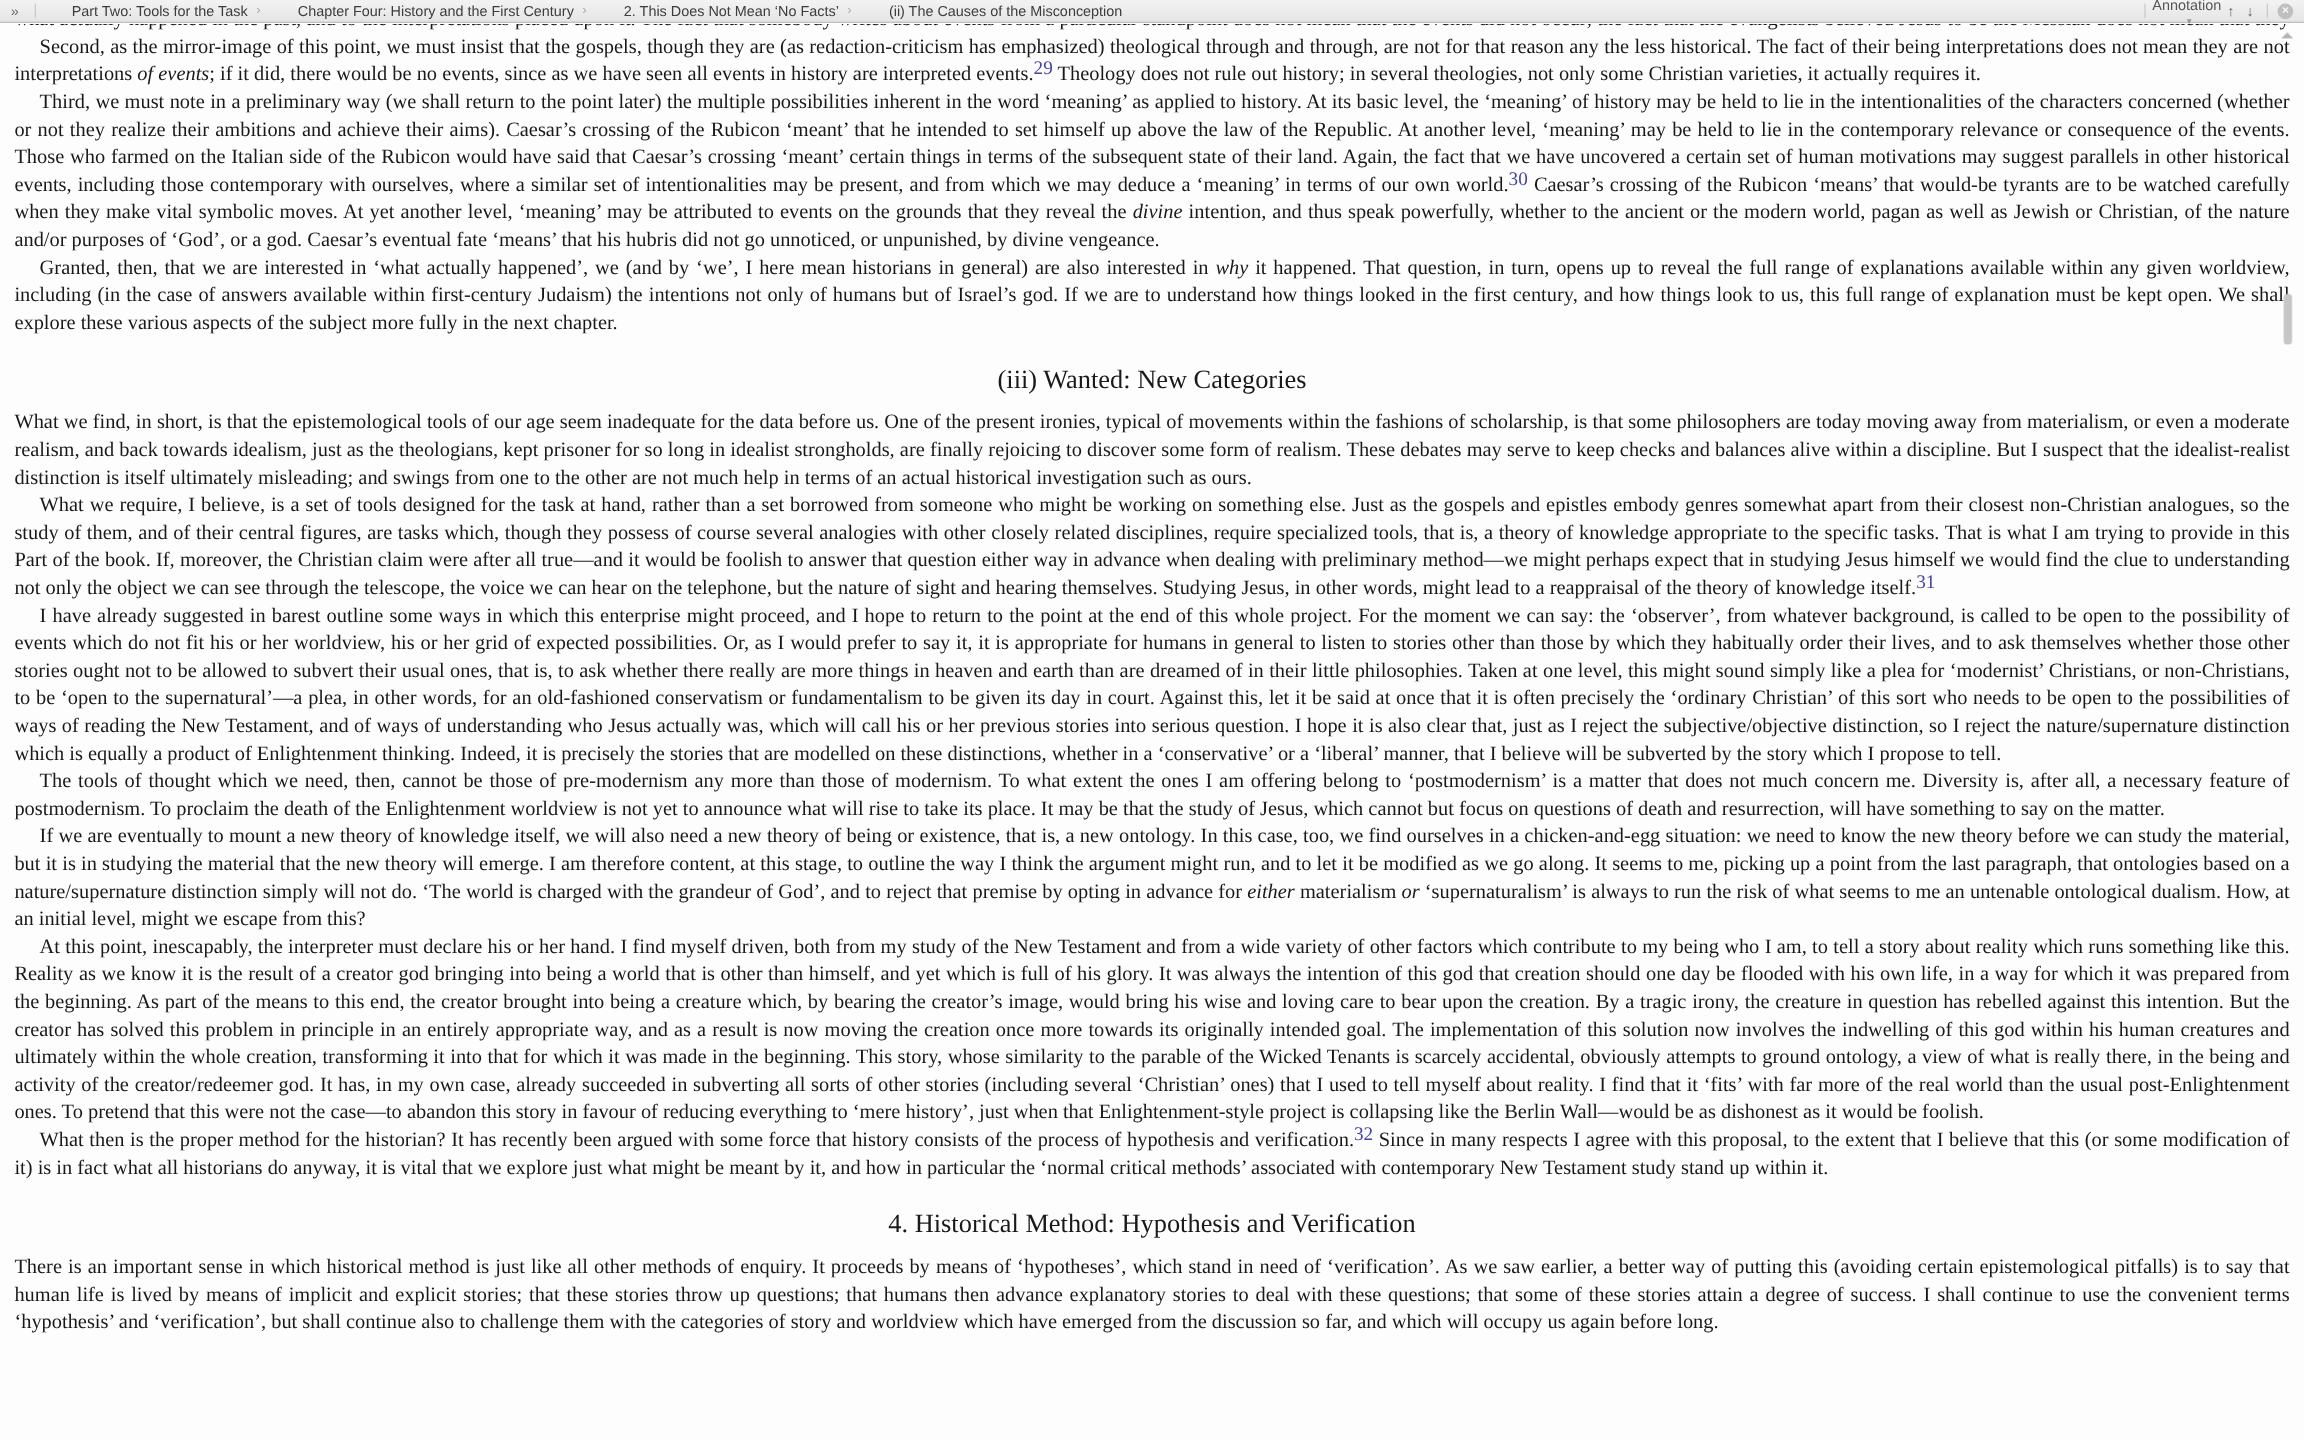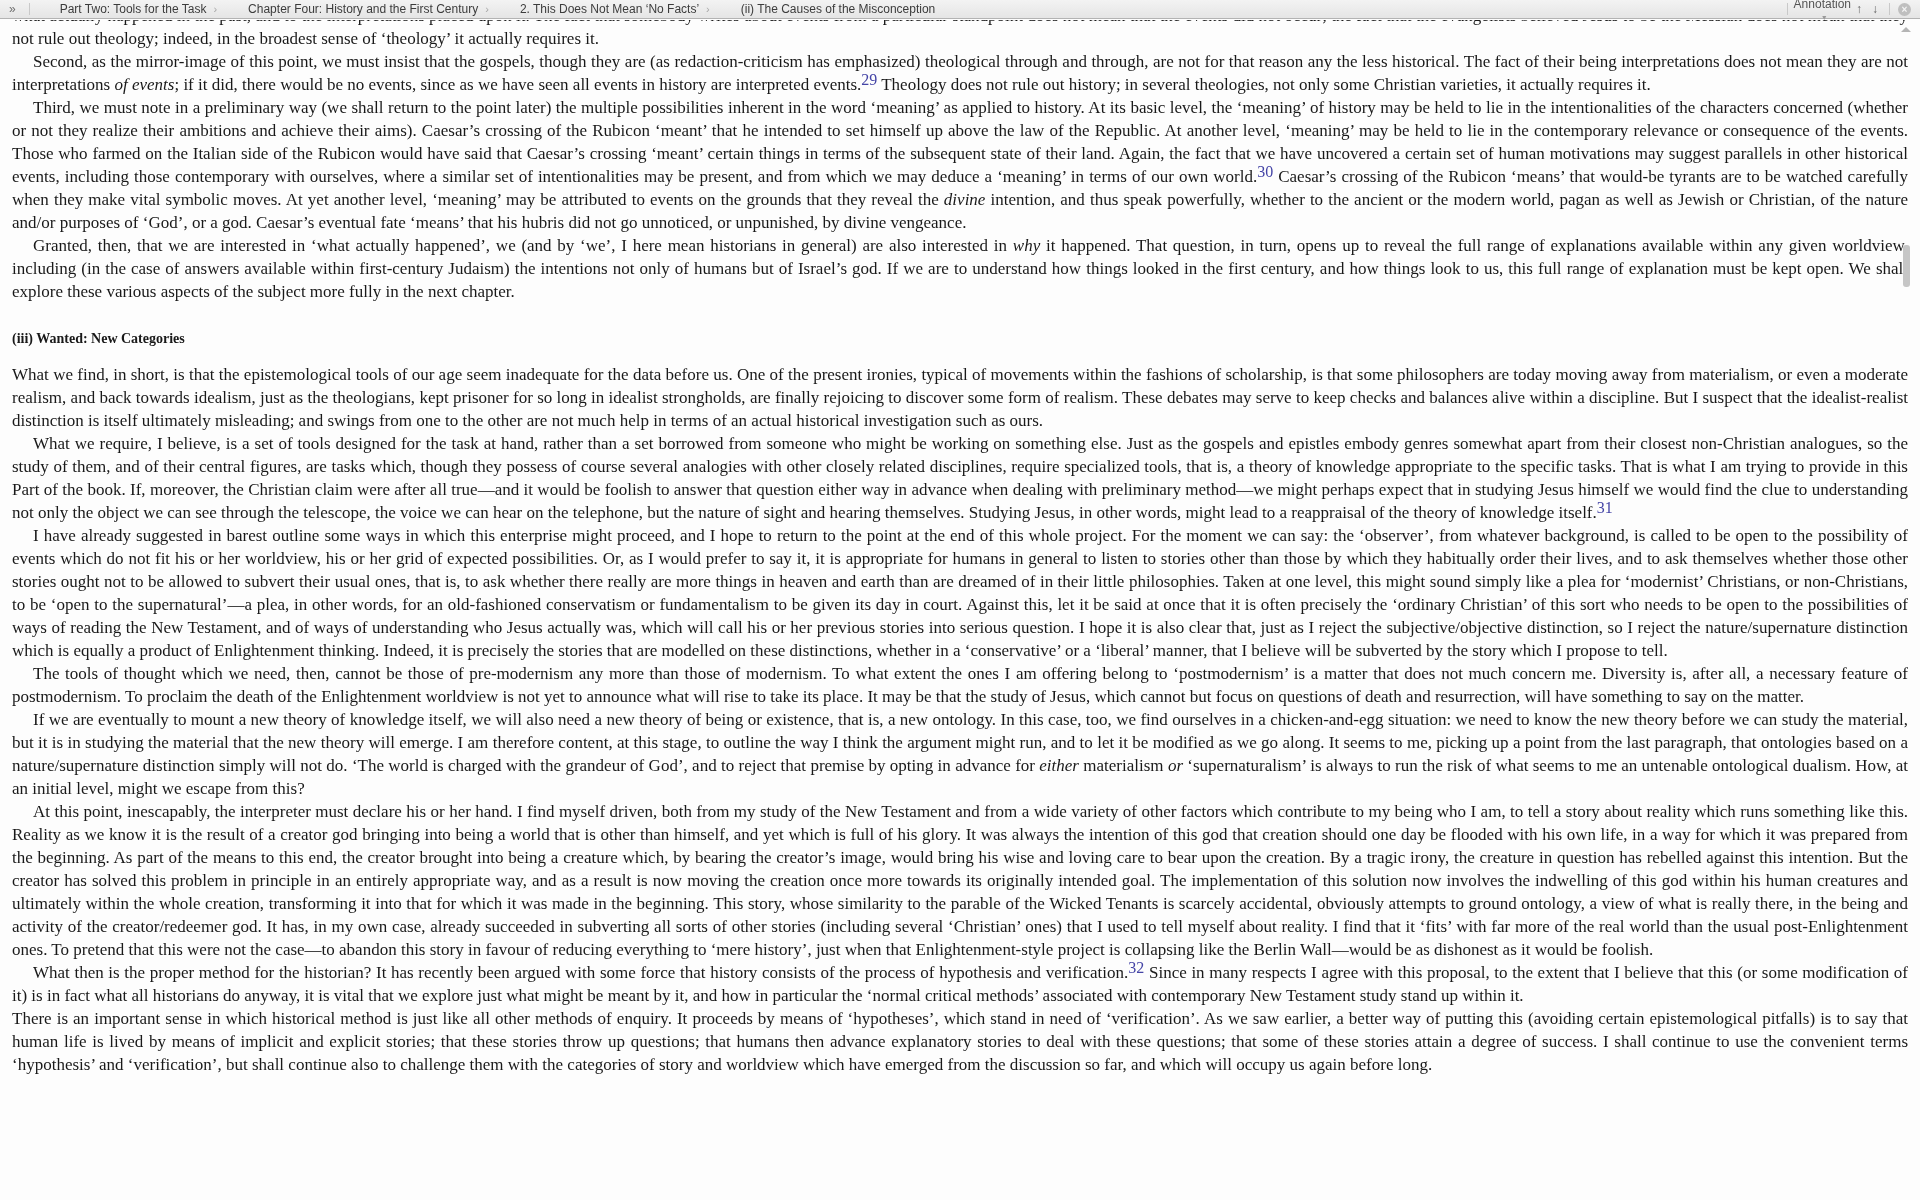--- a/index.html
+++ b/index.html
@@ -48,22 +48,22 @@
   }
   
   .content {
     padding: 20px 12px 0 12px;
     font-size: 17px; line-height: 23px;
     color: #191919; text-align: justify;
   }
   .content p { margin: 0; }
   .content p.indent { text-indent: 21px; }
   .sect {
-    font-size: 14px; font-weight: bold; line-height: 23px;
-    margin: 24px 0 13px 0; text-align: left;
+    font-size: 22px; font-weight: normal; line-height: 23px;
+    margin: 24px 0 13px 0; text-align: center;
   }
   .sect.tight { margin-top: 0; }
   .it { font-style: italic; }
   .ref {
     color: #4444a6; font-size: 16px; line-height: 0;
     vertical-align: 5px; cursor: pointer;
   }
   .cutwrap { height: 7px; overflow: hidden; position: relative; }
   .cutwrap p { margin-top: -16px; }
 </style>
@@ -95,26 +95,26 @@
   </div>
 </div>
 
 <div class="scroll-up"></div>
 <div class="scroll-thumb"></div>
 
 <main class="content" id="content">
     <div class="cutwrap">
       <p><span>what actually happened in the past, and to the interpretations placed upon it. The fact that somebody writes about events from a particular standpoint does not mean that the events did not occur; the fact that the evangelists believed Jesus to be the Messiah does not mean that they were incapable of recording facts about him. History, as we have seen throughout this chapter, does</span></p>
     </div>
-    <p><span>not rule out theology; indeed, in the broadest sense of ‘theology’ it actually requires it.</span></p>
     <p class="indent"><span>Second, as the mirror-image of this point, we must insist that the gospels, though they are (as redaction-criticism has emphasized) theological through and through, are not for that reason any the less historical. The fact of their being interpretations does not mean they are not interpretations </span><span class="it">of events</span><span>; if it did, there would be no events, since as we have seen all events in history are interpreted events.</span><span class="ref">29</span><span> Theology does not rule out history; in several theologies, not only some Christian varieties, it actually requires it.</span></p>
     <p class="indent"><span>Third, we must note in a preliminary way (we shall return to the point later) the multiple possibilities inherent in the word ‘meaning’ as applied to history. At its basic level, the ‘meaning’ of history may be held to lie in the intentionalities of the characters concerned (whether or not they realize their ambitions and achieve their aims). Caesar’s crossing of the Rubicon ‘meant’ that he intended to set himself up above the law of the Republic. At another level, ‘meaning’ may be held to lie in the contemporary relevance or consequence of the events. Those who farmed on the Italian side of the Rubicon would have said that Caesar’s crossing ‘meant’ certain things in terms of the subsequent state of their land. Again, the fact that we have uncovered a certain set of human motivations may suggest parallels in other historical events, including those contemporary with ourselves, where a similar set of intentionalities may be present, and from which we may deduce a ‘meaning’ in terms of our own world.</span><span class="ref">30</span><span> Caesar’s crossing of the Rubicon ‘means’ that would-be tyrants are to be watched carefully when they make vital symbolic moves. At yet another level, ‘meaning’ may be attributed to events on the grounds that they reveal the </span><span class="it">divine</span><span> intention, and thus speak powerfully, whether to the ancient or the modern world, pagan as well as Jewish or Christian, of the nature and/or purposes of ‘God’, or a god. Caesar’s eventual fate ‘means’ that his hubris did not go unnoticed, or unpunished, by divine vengeance.</span></p>
     <p class="indent"><span>Granted, then, that we are interested in ‘what actually happened’, we (and by ‘we’, I here mean historians in general) are also interested in </span><span class="it">why</span><span> it happened. That question, in turn, opens up to reveal the full range of explanations available within any given worldview, including (in the case of answers available within first-century Judaism) the intentions not only of humans but of Israel’s god. If we are to understand how things looked in the first century, and how things look to us, this full range of explanation must be kept open. We shall explore these various aspects of the subject more fully in the next chapter.</span></p>
     <h2 class="sect"><span>(iii) Wanted: New Categories</span></h2>
     <p><span>What we find, in short, is that the epistemological tools of our age seem inadequate for the data before us. One of the present ironies, typical of movements within the fashions of scholarship, is that some philosophers are today moving away from materialism, or even a moderate realism, and back towards idealism, just as the theologians, kept prisoner for so long in idealist strongholds, are finally rejoicing to discover some form of realism. These debates may serve to keep checks and balances alive within a discipline. But I suspect that the idealist-realist distinction is itself ultimately misleading; and swings from one to the other are not much help in terms of an actual historical investigation such as ours.</span></p>
     <p class="indent"><span>What we require, I believe, is a set of tools designed for the task at hand, rather than a set borrowed from someone who might be working on something else. Just as the gospels and epistles embody genres somewhat apart from their closest non-Christian analogues, so the study of them, and of their central figures, are tasks which, though they possess of course several analogies with other closely related disciplines, require specialized tools, that is, a theory of knowledge appropriate to the specific tasks. That is what I am trying to provide in this Part of the book. If, moreover, the Christian claim were after all true—and it would be foolish to answer that question either way in advance when dealing with preliminary method—we might perhaps expect that in studying Jesus himself we would find the clue to understanding not only the object we can see through the telescope, the voice we can hear on the telephone, but the nature of sight and hearing themselves. Studying Jesus, in other words, might lead to a reappraisal of the theory of knowledge itself.</span><span class="ref">31</span></p>
     <p class="indent"><span>I have already suggested in barest outline some ways in which this enterprise might proceed, and I hope to return to the point at the end of this whole project. For the moment we can say: the ‘observer’, from whatever background, is called to be open to the possibility of events which do not fit his or her worldview, his or her grid of expected possibilities. Or, as I would prefer to say it, it is appropriate for humans in general to listen to stories other than those by which they habitually order their lives, and to ask themselves whether those other stories ought not to be allowed to subvert their usual ones, that is, to ask whether there really are more things in heaven and earth than are dreamed of in their little philosophies. Taken at one level, this might sound simply like a plea for ‘modernist’ Christians, or non-Christians, to be ‘open to the supernatural’—a plea, in other words, for an old-fashioned conservatism or fundamentalism to be given its day in court. Against this, let it be said at once that it is often precisely the ‘ordinary Christian’ of this sort who needs to be open to the possibilities of ways of reading the New Testament, and of ways of understanding who Jesus actually was, which will call his or her previous stories into serious question. I hope it is also clear that, just as I reject the subjective/objective distinction, so I reject the nature/supernature distinction which is equally a product of Enlightenment thinking. Indeed, it is precisely the stories that are modelled on these distinctions, whether in a ‘conservative’ or a ‘liberal’ manner, that I believe will be subverted by the story which I propose to tell.</span></p>
     <p class="indent"><span>The tools of thought which we need, then, cannot be those of pre-modernism any more than those of modernism. To what extent the ones I am offering belong to ‘postmodernism’ is a matter that does not much concern me. Diversity is, after all, a necessary feature of postmodernism. To proclaim the death of the Enlightenment worldview is not yet to announce what will rise to take its place. It may be that the study of Jesus, which cannot but focus on questions of death and resurrection, will have something to say on the matter.</span></p>
     <p class="indent"><span>If we are eventually to mount a new theory of knowledge itself, we will also need a new theory of being or existence, that is, a new ontology. In this case, too, we find ourselves in a chicken-and-egg situation: we need to know the new theory before we can study the material, but it is in studying the material that the new theory will emerge. I am therefore content, at this stage, to outline the way I think the argument might run, and to let it be modified as we go along. It seems to me, picking up a point from the last paragraph, that ontologies based on a nature/supernature distinction simply will not do. ‘The world is charged with the grandeur of God’, and to reject that premise by opting in advance for </span><span class="it">either</span><span> materialism </span><span class="it">or</span><span> ‘supernaturalism’ is always to run the risk of what seems to me an untenable ontological dualism. How, at an initial level, might we escape from this?</span></p>
     <p class="indent"><span>At this point, inescapably, the interpreter must declare his or her hand. I find myself driven, both from my study of the New Testament and from a wide variety of other factors which contribute to my being who I am, to tell a story about reality which runs something like this. Reality as we know it is the result of a creator god bringing into being a world that is other than himself, and yet which is full of his glory. It was always the intention of this god that creation should one day be flooded with his own life, in a way for which it was prepared from the beginning. As part of the means to this end, the creator brought into being a creature which, by bearing the creator’s image, would bring his wise and loving care to bear upon the creation. By a tragic irony, the creature in question has rebelled against this intention. But the creator has solved this problem in principle in an entirely appropriate way, and as a result is now moving the creation once more towards its originally intended goal. The implementation of this solution now involves the indwelling of this god within his human creatures and ultimately within the whole creation, transforming it into that for which it was made in the beginning. This story, whose similarity to the parable of the Wicked Tenants is scarcely accidental, obviously attempts to ground ontology, a view of what is really there, in the being and activity of the creator/redeemer god. It has, in my own case, already succeeded in subverting all sorts of other stories (including several ‘Christian’ ones) that I used to tell myself about reality. I find that it ‘fits’ with far more of the real world than the usual post-Enlightenment ones. To pretend that this were not the case—to abandon this story in favour of reducing everything to ‘mere history’, just when that Enlightenment-style project is collapsing like the Berlin Wall—would be as dishonest as it would be foolish.</span></p>
     <p class="indent"><span>What then is the proper method for the historian? It has recently been argued with some force that history consists of the process of hypothesis and verification.</span><span class="ref">32</span><span> Since in many respects I agree with this proposal, to the extent that I believe that this (or some modification of it) is in fact what all historians do anyway, it is vital that we explore just what might be meant by it, and how in particular the ‘normal critical methods’ associated with contemporary New Testament study stand up within it.</span></p>
+    <h2 class="sect"><span>4. Historical Method: Hypothesis and Verification</span></h2>
     <p><span>There is an important sense in which historical method is just like all other methods of enquiry. It proceeds by means of ‘hypotheses’, which stand in need of ‘verification’. As we saw earlier, a better way of putting this (avoiding certain epistemological pitfalls) is to say that human life is lived by means of implicit and explicit stories; that these stories throw up questions; that humans then advance explanatory stories to deal with these questions; that some of these stories attain a degree of success. I shall continue to use the convenient terms ‘hypothesis’ and ‘verification’, but shall continue also to challenge them with the categories of story and worldview which have emerged from the discussion so far, and which will occupy us again before long.</span></p>
   </main>
 
 </body></html>

